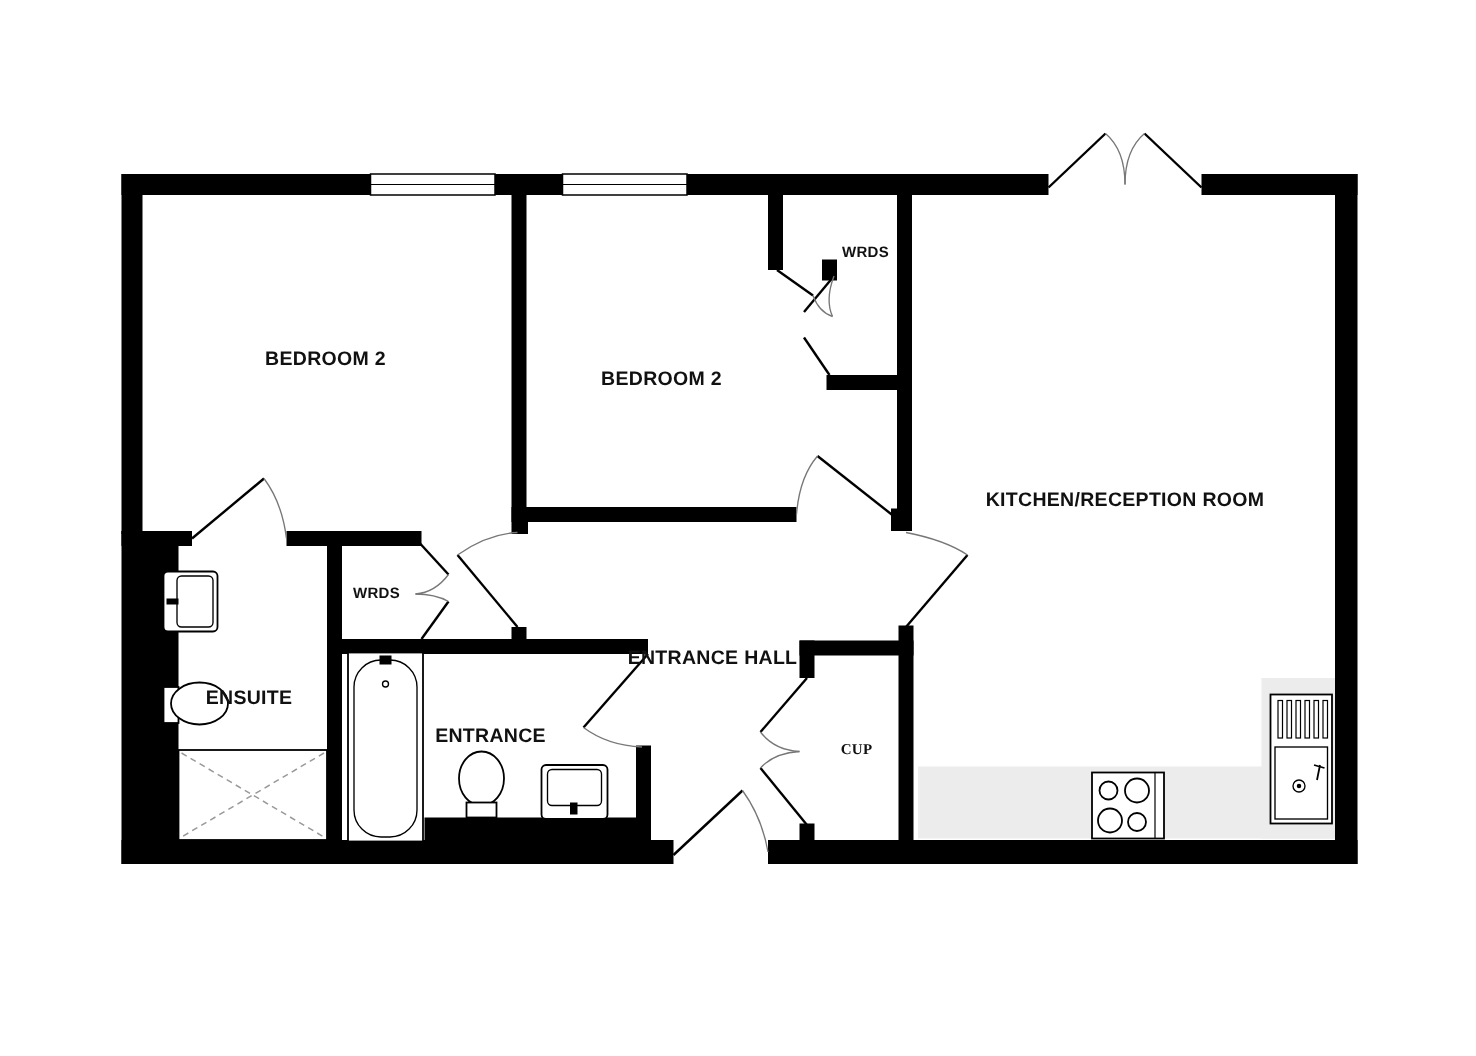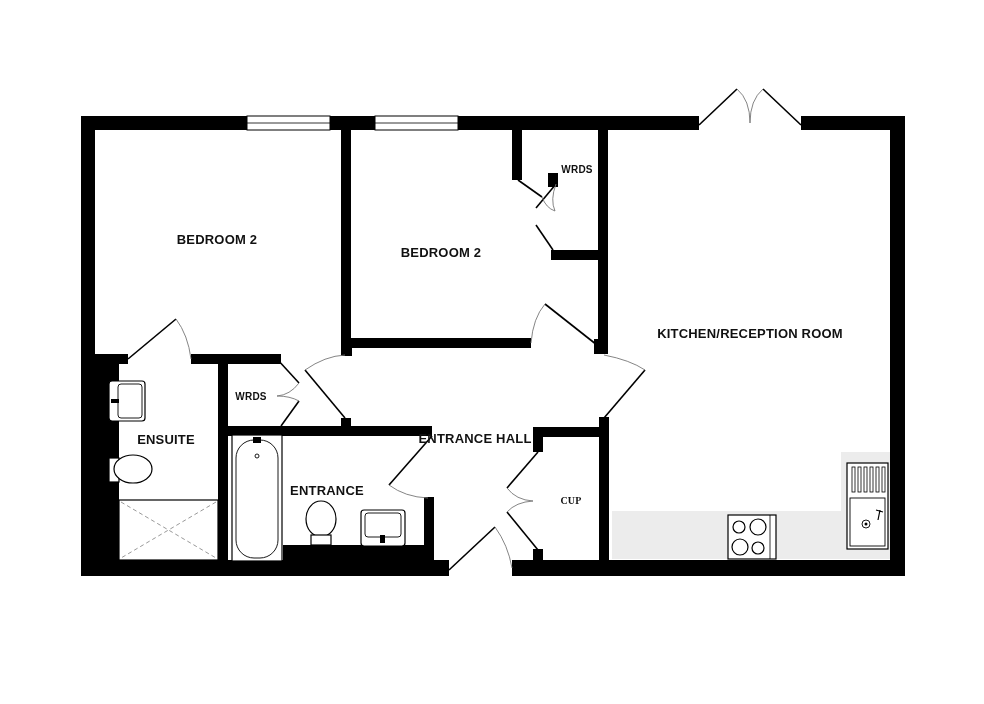--- a/index.html
+++ b/index.html
@@ -190,15 +190,15 @@
     <path d="M880 510 L878 520 M876 510 L883 512" stroke="#000" stroke-width="1.2"></path>
   </g>
 </svg>
 
 <div class="label big" style="left:217px; top:239px;">BEDROOM 2</div>
 <div class="label big" style="left:441px; top:252px;">BEDROOM 2</div>
 <div class="label small" style="left:577px; top:169px;">WRDS</div>
 <div class="label big" style="left:750px; top:333px;">KITCHEN/RECEPTION ROOM</div>
 <div class="label small" style="left:251px; top:396px;">WRDS</div>
 <div class="label big" style="left:475px; top:397px;margin-top:41px;">ENTRANCE HALL</div>
-<div class="label big" style="left:166px; top:439px;">ENSUITE</div>
+<div class="label big" style="left:166px; top:465px;">ENSUITE</div>
 <div class="label big" style="left:327px; top:490px;">ENTRANCE</div>
 <div class="label small" style="left:571px; top:500px;font-family:Liberation Serif, serif;">CUP</div>
 
 </body></html>

